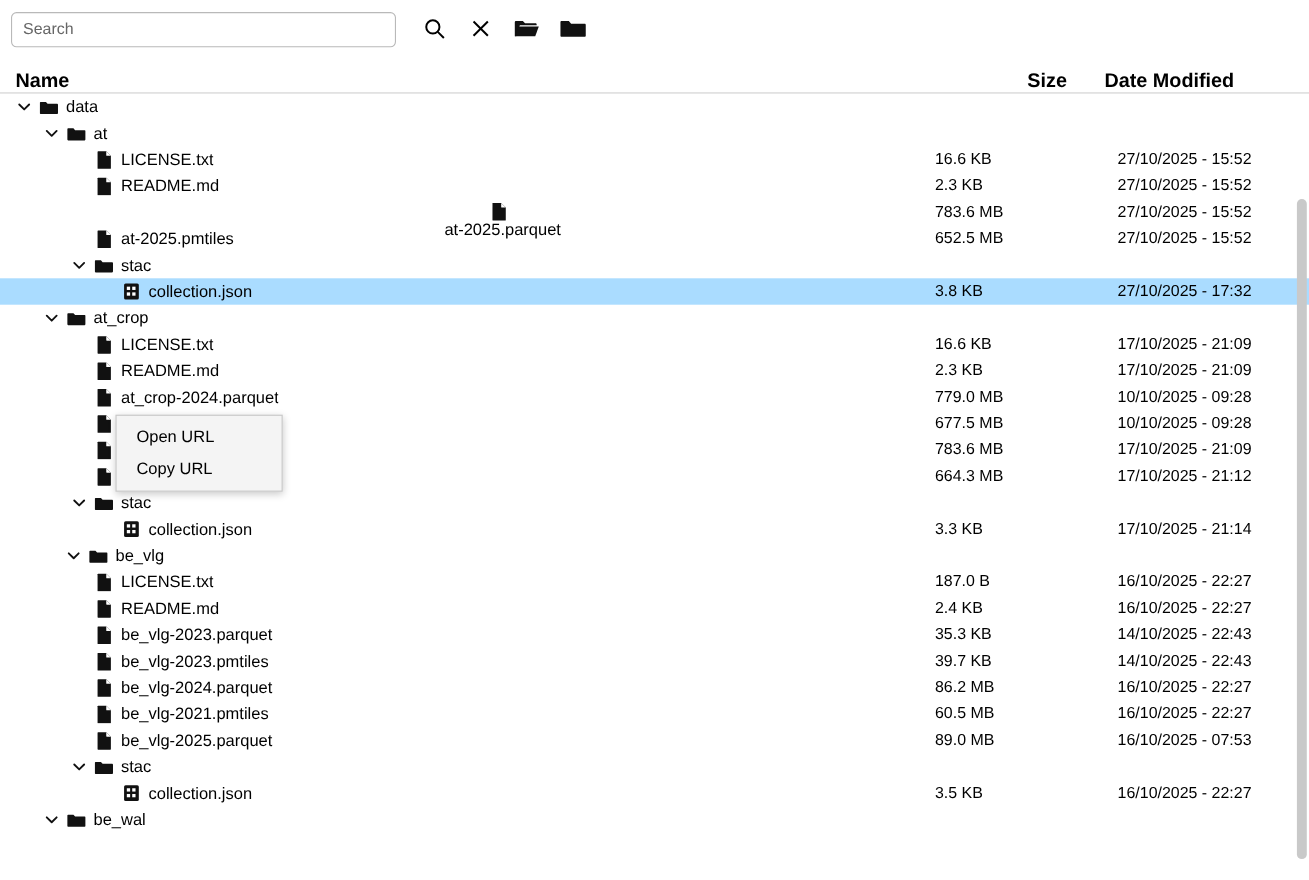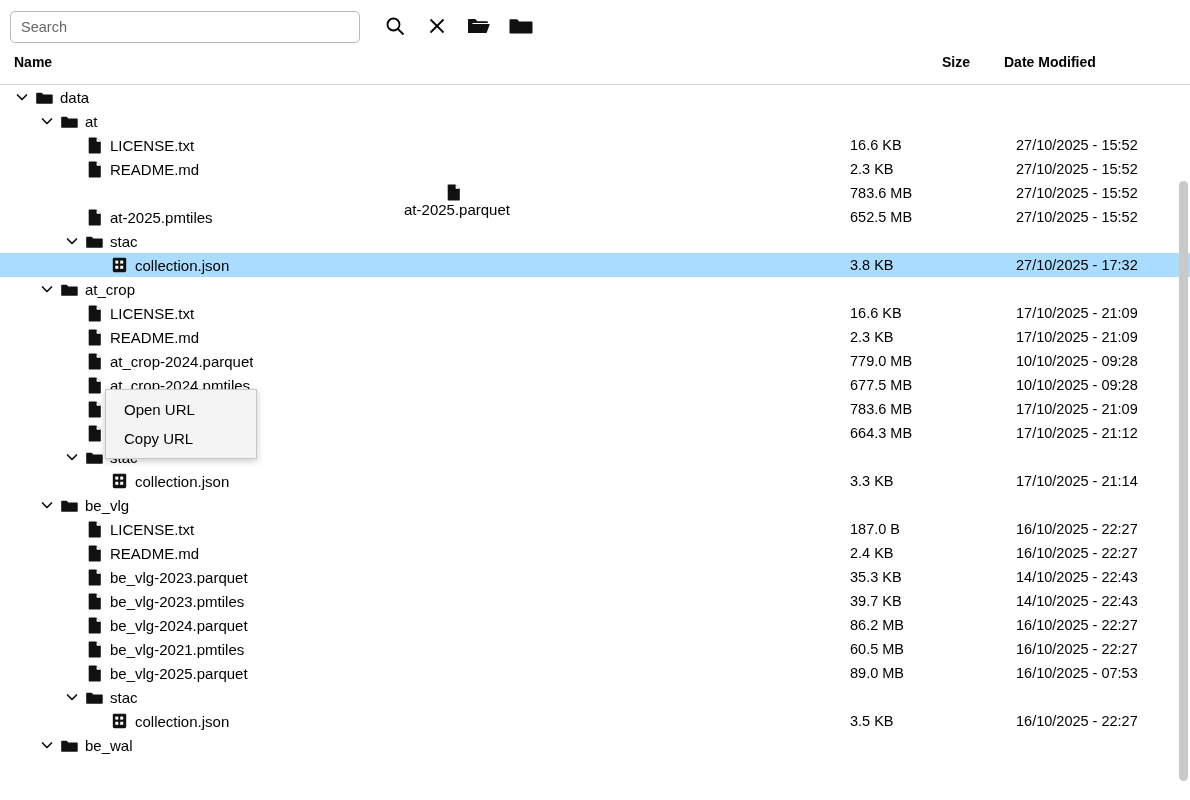--- a/index.html
+++ b/index.html
@@ -43,25 +43,25 @@
     background: transparent;
     border: none;
     cursor: pointer;
     padding: 0;
   }
   .tb-btn:first-of-type { margin-left: 14px; }
 
   
   .col-header {
     display: flex;
-    align-items: flex-start;
+    align-items: flex-end;
     height: 31px;
     padding: 0 12px 0 14px;
     font-weight: bold;
-    font-size: 14px;
+    font-size: 18px;
     border-bottom: 1px solid #d0d0d0;
   }
   .col-name  { flex: 1 1 auto; }
   .col-size  { width: 150px; text-align: right; padding-right: 18px;}
   .col-date  { width: 190px; text-align: left; padding-left: 16px;}
 
   
   .tree-wrap {
     position: relative;
     height: 715px;
@@ -127,21 +127,21 @@
     width: 9px;
     height: 600px;
     border-radius: 5px;
     background: #c9c9c9;
   }
 
   
   .ctx-menu {
     position: absolute;
     left: 105px;
-    top: 304px;
+    top: 292px;
     width: 152px;
     background: #f4f4f4;
     border: 1px solid #c6c6c6;
     box-shadow: 0 2px 7px rgba(0,0,0,0.22);
     padding: 5px 0;
     z-index: 50;
   }
   .ctx-item {
     height: 29px;
     display: flex;
@@ -454,21 +454,21 @@
               <rect x="3.3" y="8.8" width="3" height="3" fill="#fff"></rect>
               <rect x="8.2" y="8.8" width="3" height="3" fill="#fff"></rect>
             </svg>
           </span>
           <span class="label">collection.json</span>
         </div>
         <div class="size-cell">3.3 KB</div>
         <div class="date-cell">17/10/2025 - 21:14</div>
       </div>
       <div class="row">
-        <div class="name-cell" style="padding-left: 39px;">
+        <div class="name-cell" style="padding-left: 59px;">
           <span class="twisty">
             <svg width="14" height="14" viewBox="0 0 14 14">
               <path d="M2.5 5 L7 9.5 L11.5 5" fill="none" stroke="#111" stroke-width="1.7" stroke-linecap="round" stroke-linejoin="round"></path>
             </svg>
           </span>
           <span class="ico">
             <svg width="18" height="15" viewBox="0 0 18 15">
               <path d="M1 2.4h5.1l1.6 1.8h9.2c.5 0 .8.3.8.8v8.2c0 .5-.3.8-.8.8H1c-.5 0-.8-.3-.8-.8V3.2c0-.5.3-.8.8-.8z" fill="#111"></path>
             </svg>
           </span>

